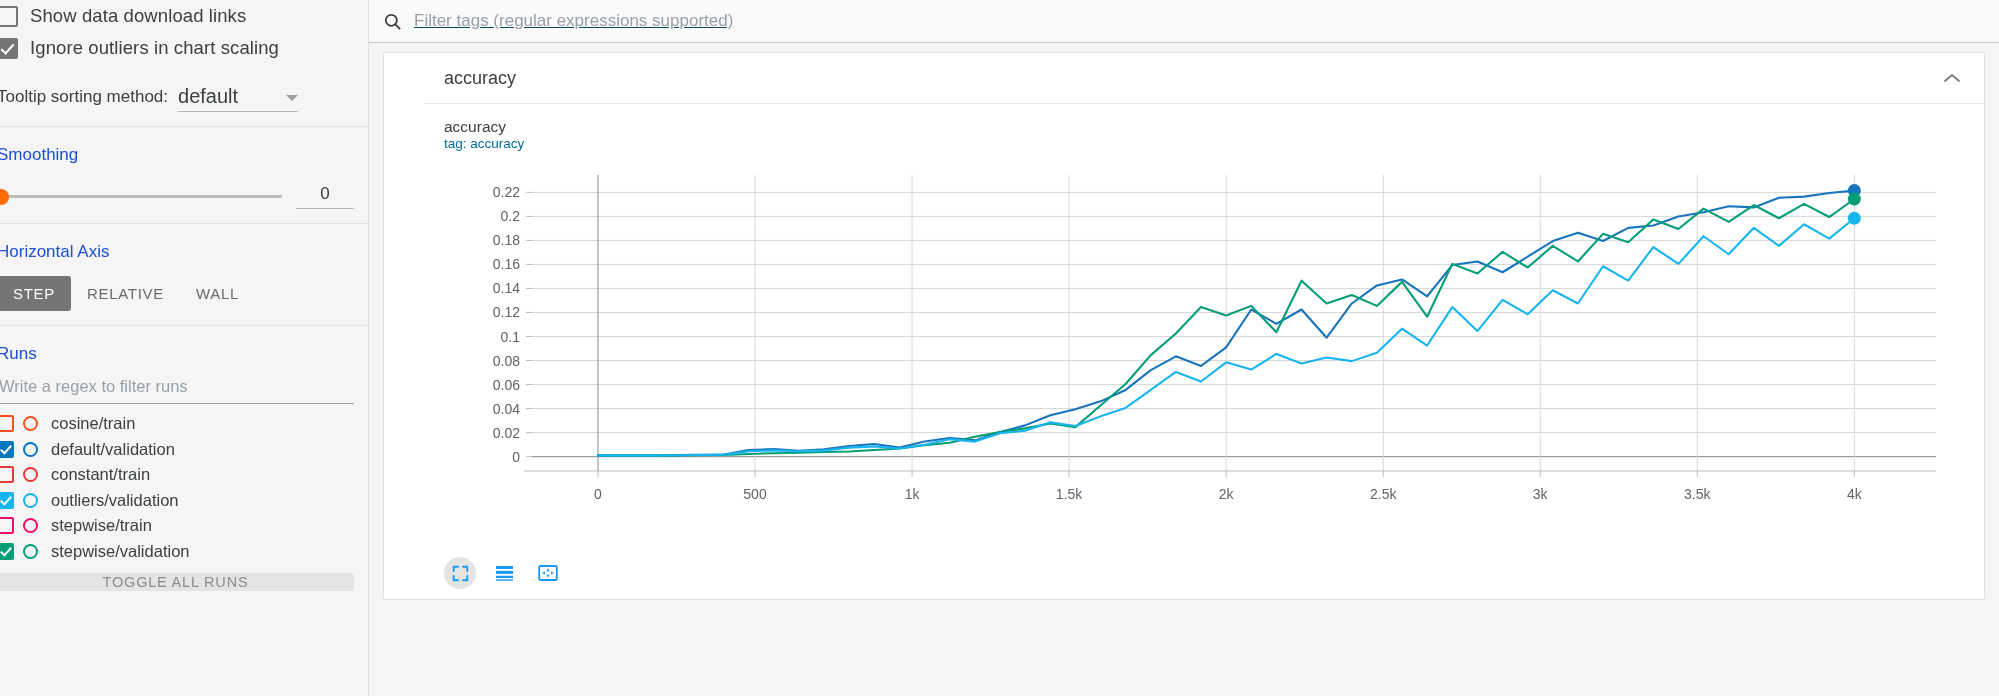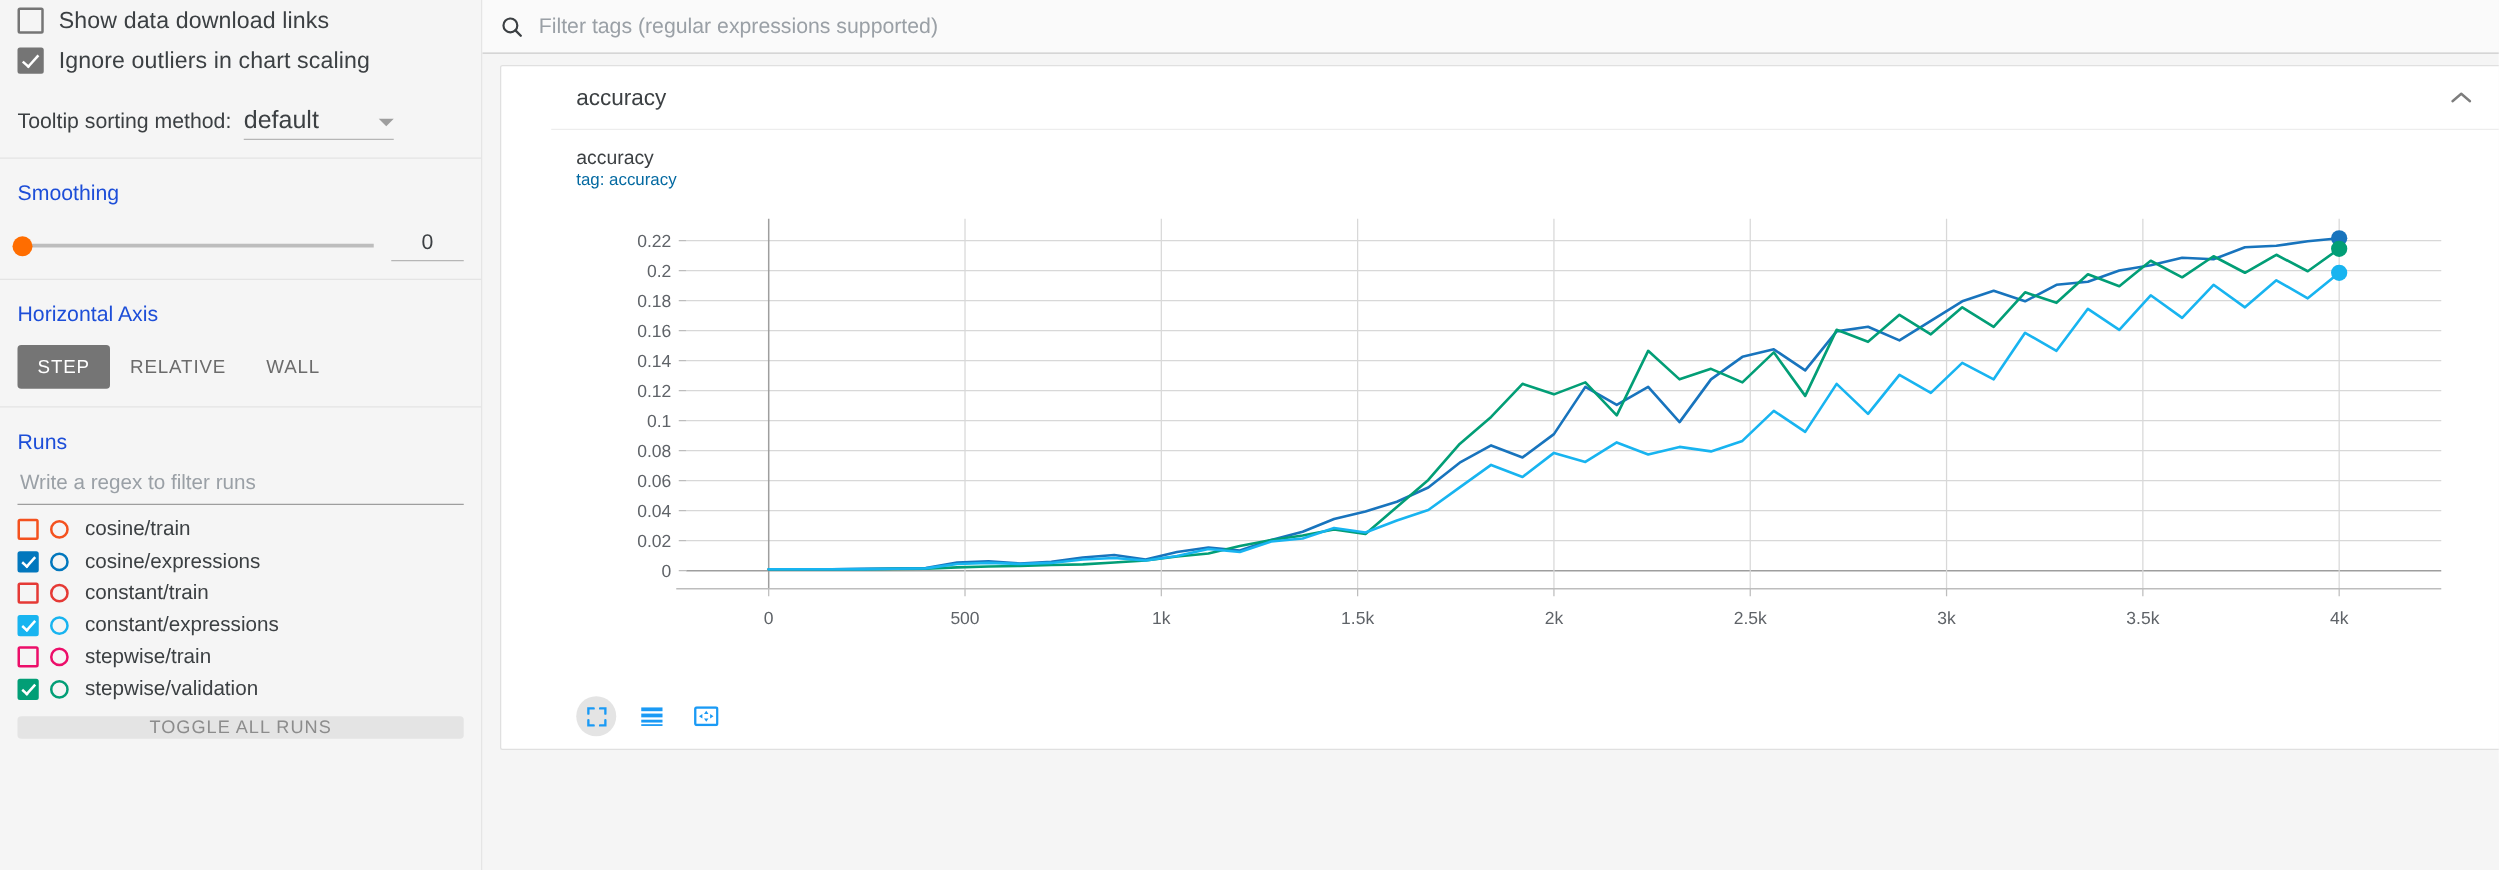--- a/index.html
+++ b/index.html
@@ -3,21 +3,21 @@
 <meta charset="utf-8">
 <style>
   * { box-sizing: border-box; }
   html, body {
     margin: 0; padding: 0;
     width: 1999px; height: 696px;
     overflow: hidden;
     background: #fff;
     font-family: "Liberation Sans", sans-serif;
   }
-  #app { display: flex; width: 1999px; height: 696px; background: #fff; }
+  #app { display: flex; width: 1999px; height: 696px; background: #fff; justify-content: flex-end; }
 
   
   #sidebar {
     width: 386px;
     min-width: 386px;
     height: 696px;
     background: #f5f5f5;
     border-right: 1px solid #e0e0e0;
     padding: 0 0 0 0;
     position: relative;
@@ -168,20 +168,21 @@
     border-bottom: 1px solid #c9c9c9;
     display: flex; align-items: center;
     padding: 0 14px 0 14px;
   }
   .search-ico { margin-right: 10px; display:flex; }
   #filterbar input {
     border: 0; outline: 0; background: transparent;
     font-size: 17px; color: #0c4a6e;
     width: 100%;
     font-family: "Liberation Sans", sans-serif;
+    text-decoration: underline;
   }
   #filterbar input::placeholder { color: #9aa0a6; }
 
   #cardwrap { padding: 9px 14px 0 14px; }
   .card {
     background: #fff;
     border: 1px solid #e0e0e0;
     border-radius: 2px;
     padding-left: 40px;
   }
@@ -269,31 +270,31 @@
 
       <div style="margin-top:7px">
         <div class="run-row">
           <div class="run-chk" style="border-color:#f4511e"></div>
           <div class="run-circle" style="border-color:#f4511e"></div>
           <span class="run-label">cosine/train</span>
         </div>
         <div class="run-row">
           <div class="run-chk on" style="border-color:#0277bd;background:#0277bd"></div>
           <div class="run-circle" style="border-color:#0277bd"></div>
-          <span class="run-label">cosine/expressions</span>
+          <span class="run-label">default/validation</span>
         </div>
         <div class="run-row">
           <div class="run-chk" style="border-color:#e53935"></div>
           <div class="run-circle" style="border-color:#e53935"></div>
           <span class="run-label">constant/train</span>
         </div>
         <div class="run-row">
           <div class="run-chk on" style="border-color:#18b4f0;background:#18b4f0"></div>
           <div class="run-circle" style="border-color:#18b4f0"></div>
-          <span class="run-label">constant/expressions</span>
+          <span class="run-label">outliers/validation</span>
         </div>
         <div class="run-row">
           <div class="run-chk" style="border-color:#ec0e69"></div>
           <div class="run-circle" style="border-color:#ec0e69"></div>
           <span class="run-label">stepwise/train</span>
         </div>
         <div class="run-row">
           <div class="run-chk on" style="border-color:#029e76;background:#029e76"></div>
           <div class="run-circle" style="border-color:#029e76"></div>
           <span class="run-label">stepwise/validation</span>

